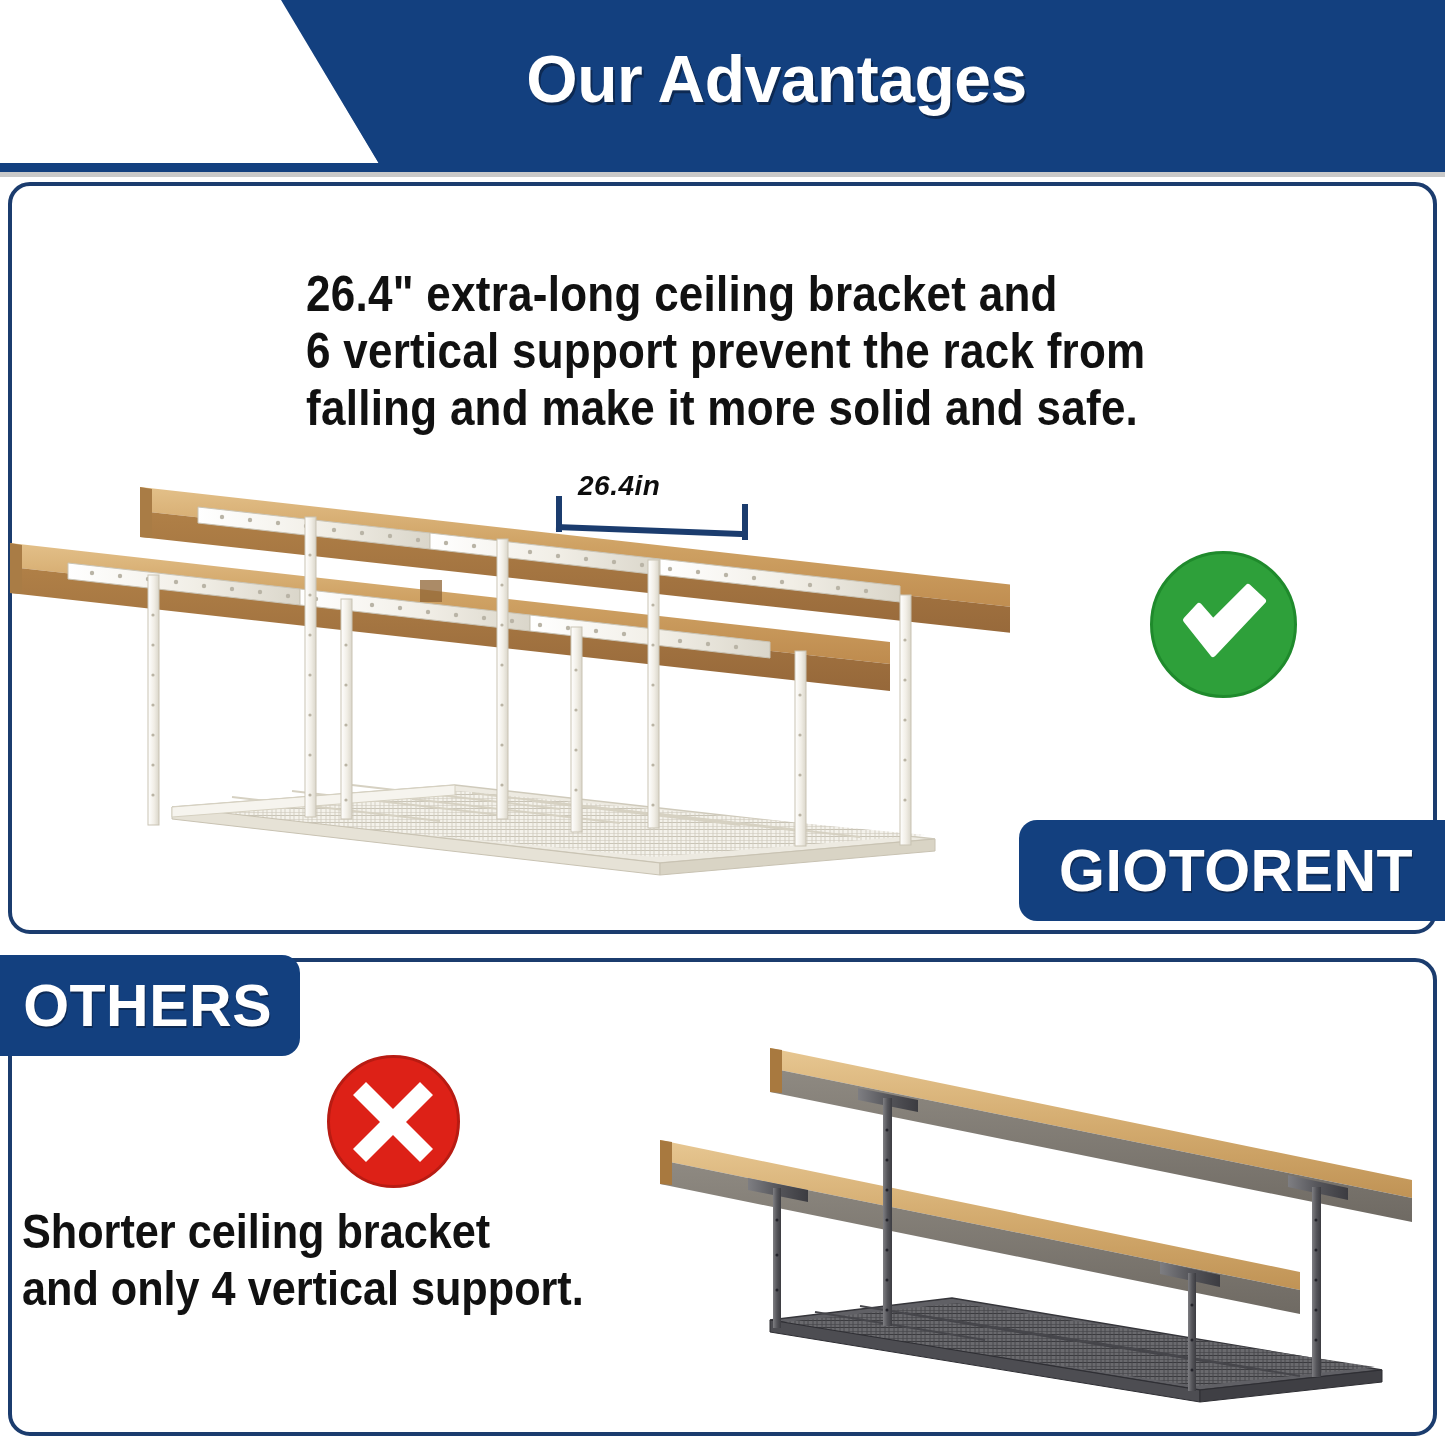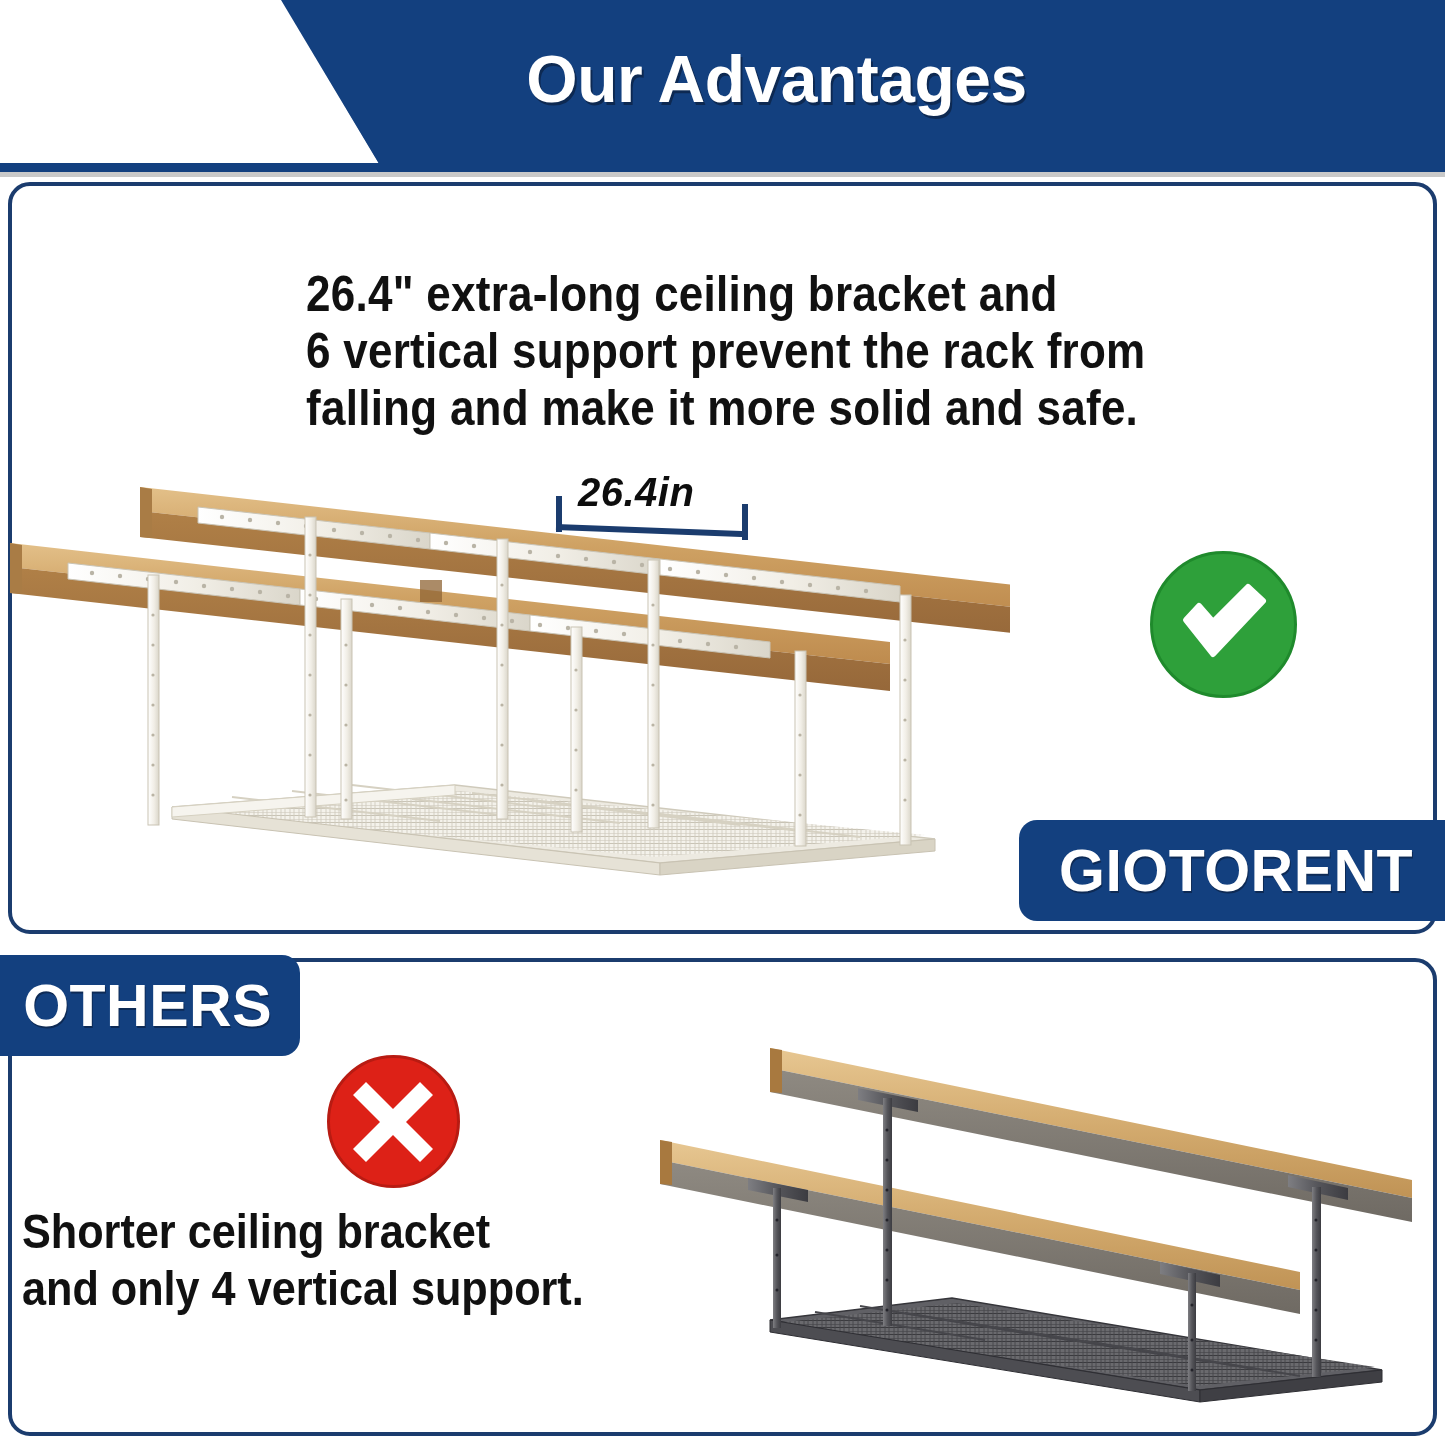--- a/index.html
+++ b/index.html
@@ -69,21 +69,21 @@
     transform-origin:left top;
     letter-spacing:0.3px;
   }
   .adv-text .l{display:block;white-space:nowrap;}
 
   
   .dim-wrap{position:absolute;left:548px;top:476px;width:210px;height:62px;z-index:12;}
   .dim-label{
     position:absolute;left:30px;top:-6px;
     font-family:"Liberation Sans Narrow","Liberation Sans",sans-serif;
-    font-weight:bold;font-style:italic;font-size:40px;color:#0d0d0d;
+    font-weight:bold;font-style:italic;font-size:28px;color:#0d0d0d;
     white-space:nowrap;letter-spacing:0.5px;
     text-shadow:1px 1px 0 #fff;
   }
   .dim-line{position:absolute;left:8px;top:48px;width:192px;height:6px;background:#1B3C6E;transform:rotate(2.2deg);transform-origin:left center;}
   .dim-cap-l{position:absolute;left:8px;top:20px;width:6px;height:36px;background:#1B3C6E;}
   .dim-cap-r{position:absolute;left:194px;top:28px;width:6px;height:36px;background:#1B3C6E;}
 
   
   .rack-white{position:absolute;left:0px;top:455px;width:1010px;height:480px;z-index:7;}
   .rack-dark{position:absolute;left:640px;top:1030px;width:800px;height:400px;z-index:7;}

